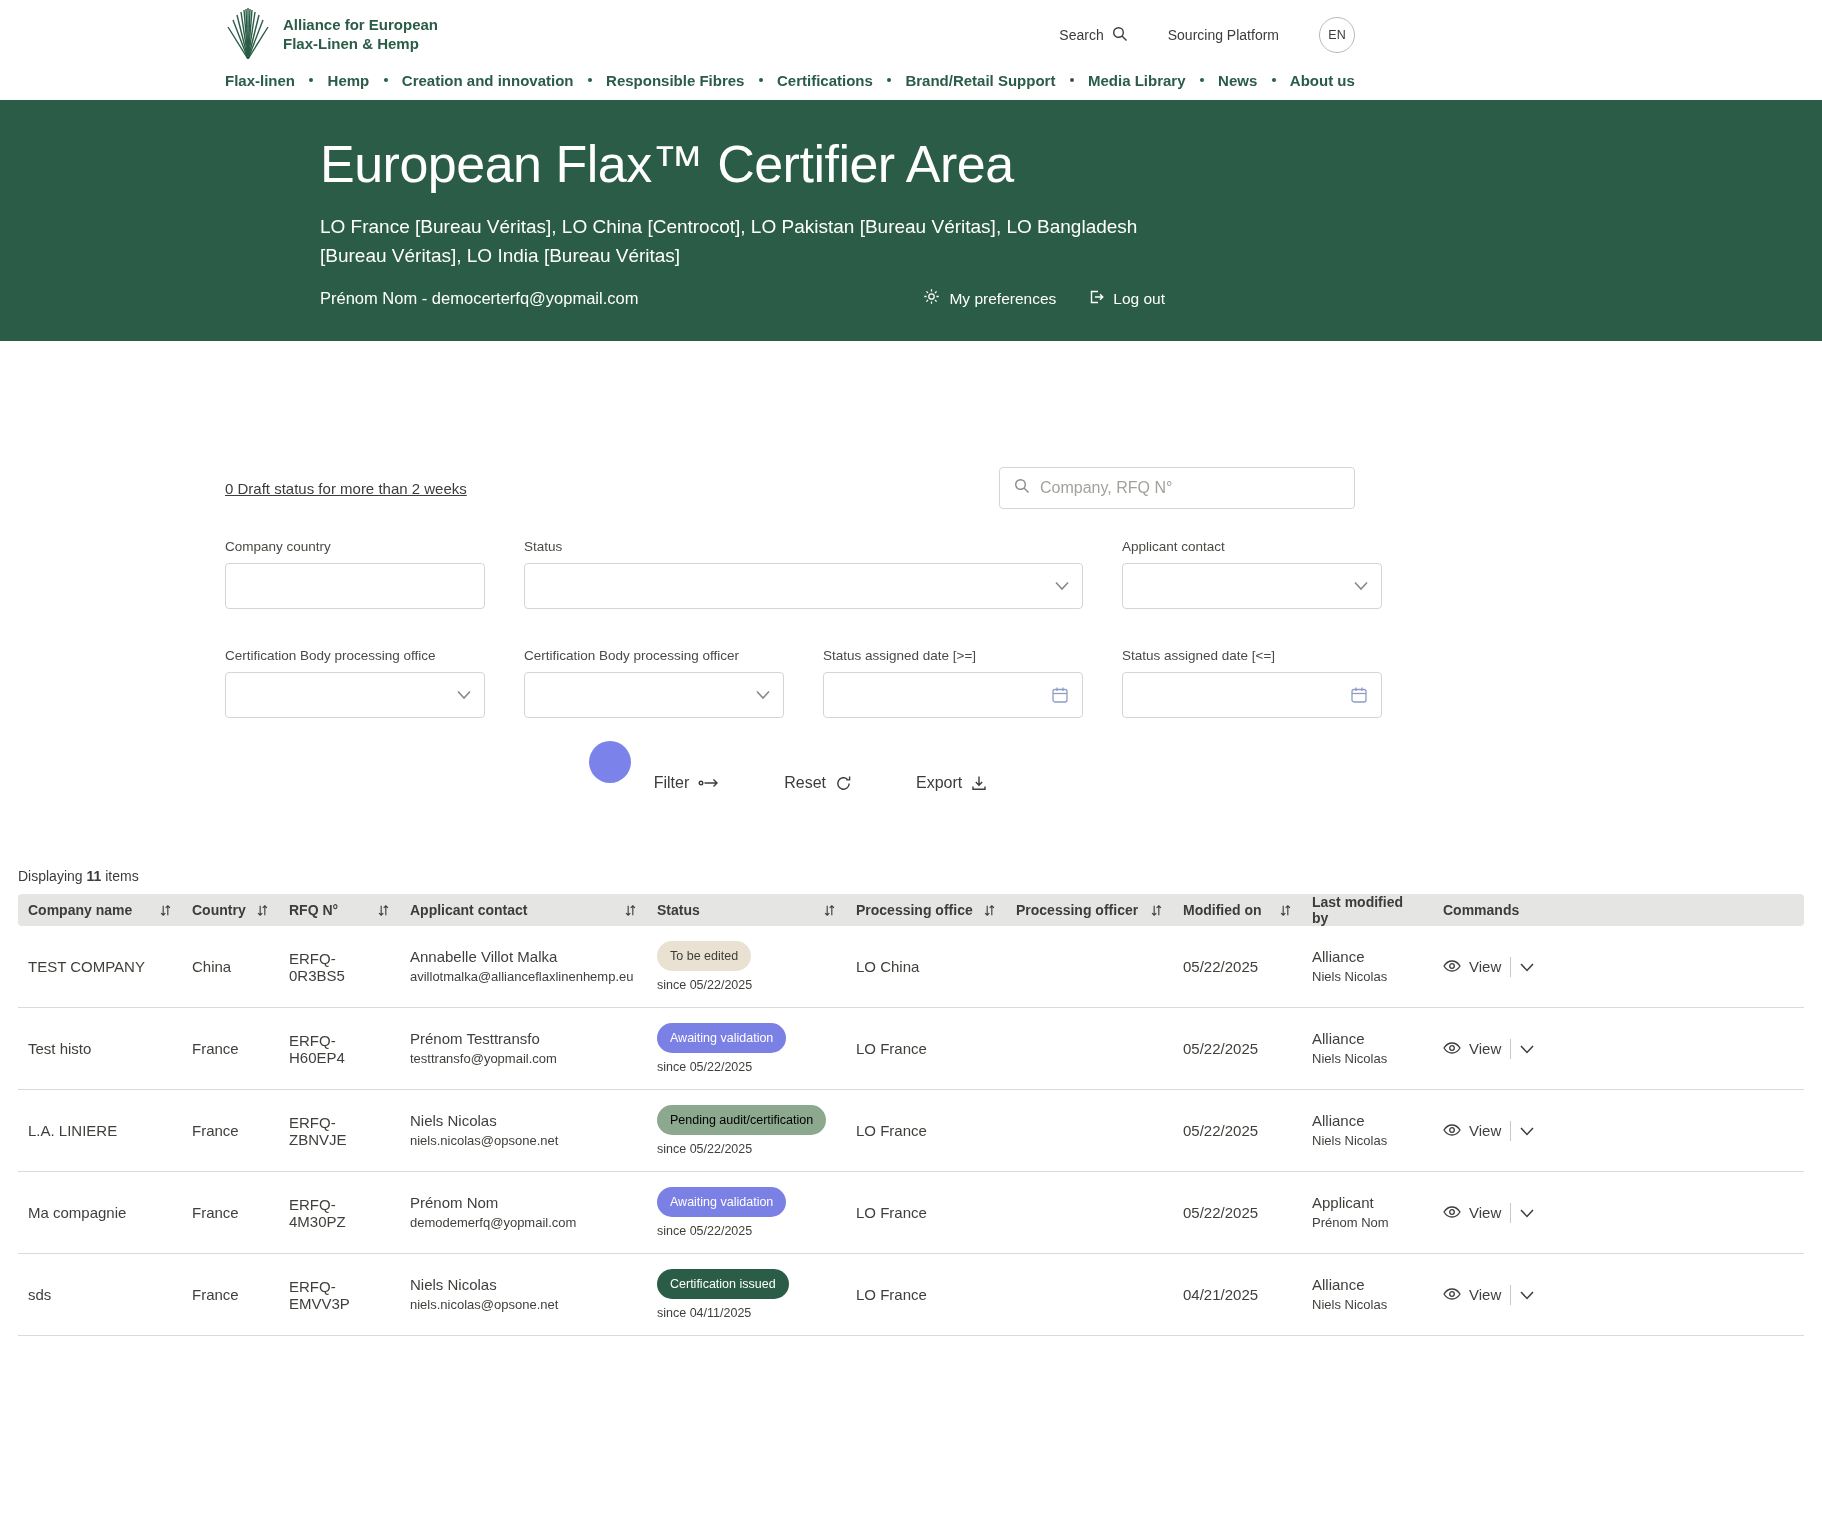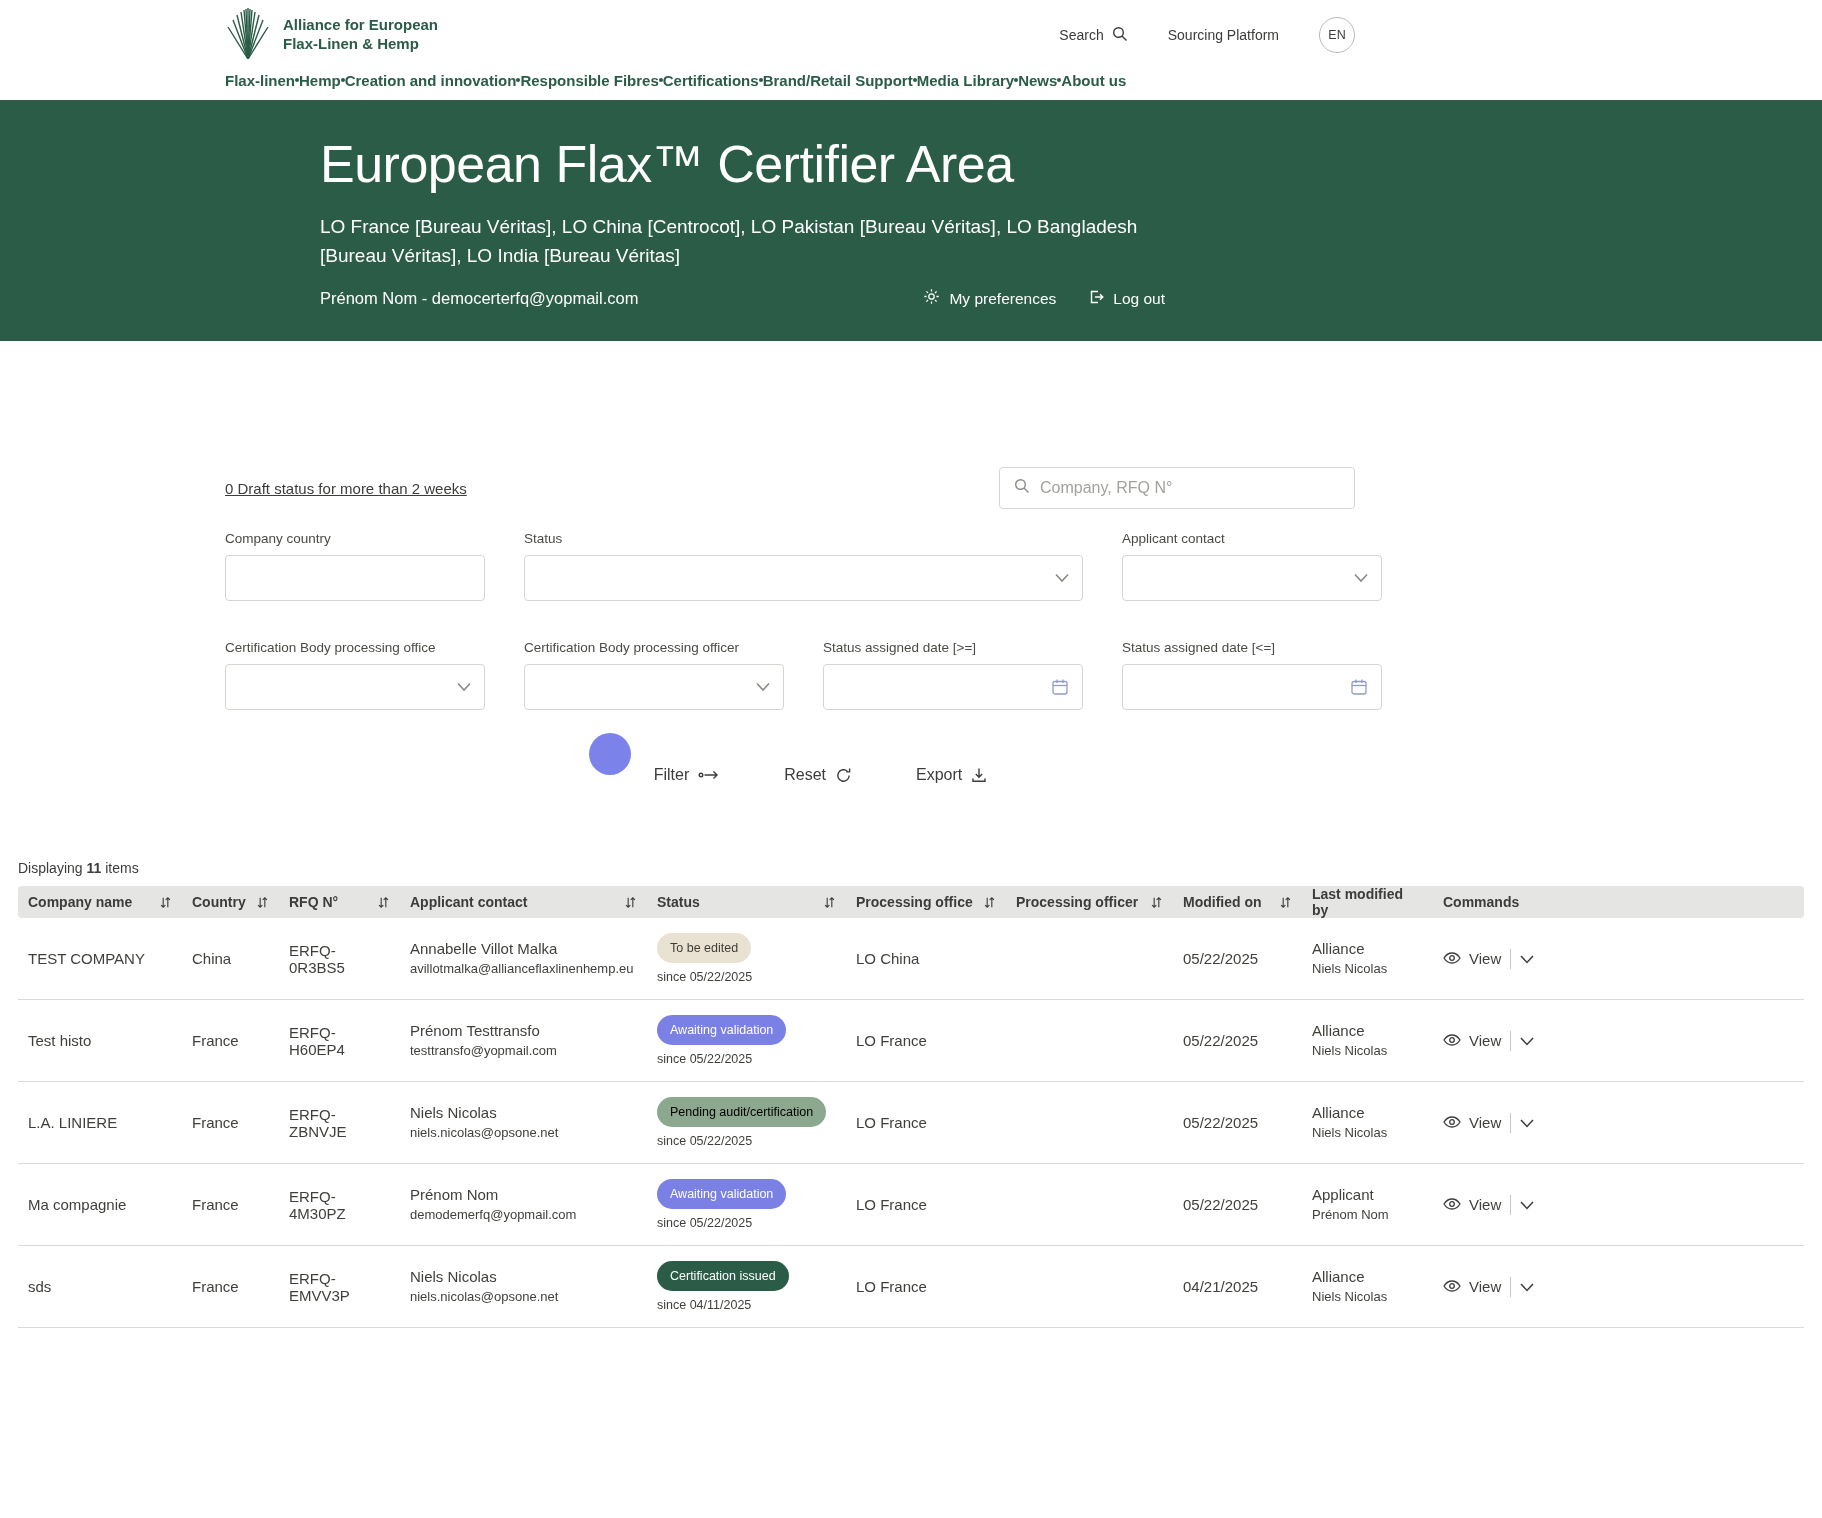--- a/index.html
+++ b/index.html
@@ -19,21 +19,21 @@
   .topbar-wrap { background:#fff; }
   .container { width:1130px; margin-left:225px; }
   .topbar { display:flex; align-items:center; justify-content:space-between; height:66px; padding-top:4px; }
   .brand { display:flex; align-items:center; gap:12px; text-decoration:none; }
   .brand-text { color:#2a5c47; font-weight:bold; font-size:15px; line-height:1.25; }
   .topbar-right { display:flex; align-items:center; gap:40px; }
   .top-link { display:flex; align-items:center; gap:8px; font-size:14px; color:#3c3c3b; }
   .lang-btn { width:36px; height:36px; border-radius:50%; border:1px solid #b9b9b4; display:flex; align-items:center; justify-content:center; font-size:12.5px; color:#3c3c3b; }
 
   
-  .nav { display:flex; align-items:center; justify-content:flex-start; height:34px; padding-bottom:6px; }
+  .nav { display:flex; align-items:center; justify-content:space-between; height:34px; padding-bottom:6px; }
   .nav-item { color:#2a5c47; font-size:15px; font-weight:bold; text-decoration:none; white-space:nowrap; }
   .nav-dot { width:4px; height:4px; border-radius:50%; background:#2a5c47; }
 
   
   .hero { background:#2a5c47; color:#fff; padding:36px 0 32px; }
   .hero-inner { margin-left:320px; width:845px; }
   .hero-title { font-size:52px; font-weight:500; letter-spacing:-0.5px; line-height:1.1; }
   .hero-subtitle { margin-top:20px; font-size:19px; line-height:1.5; }
   .hero-meta { margin-top:18px; display:flex; align-items:center; justify-content:space-between; }
   .hero-user { font-size:16.5px; }
@@ -44,21 +44,21 @@
   .welcome { margin-left:320px; width:920px; padding-top:66px; }
   .welcome-title { color:#2a5c47; font-size:27px; font-weight:600; }
   .welcome-text { margin-top:24px; font-size:16px; color:#3c3c3b; }
   .text-link { color:#2a5c47; text-decoration:underline; }
 
   
   .filters { margin-top:60px; }
   .filters-top { display:flex; align-items:center; justify-content:space-between; }
   .draft-link { font-size:15px; color:#3c3c3b; text-decoration:underline; }
   .search-box { width:356px; height:42px; border:1px solid #d6d6d1; border-radius:4px; display:flex; align-items:center; padding:0 14px; gap:10px; background:#fff; }
-  .filter-grid { display:grid; grid-template-columns:repeat(4, 260px); column-gap:30px; row-gap:22px; margin-top:22px;gap:39px; }
+  .filter-grid { display:grid; grid-template-columns:repeat(4, 260px); column-gap:30px; row-gap:22px; margin-top:30px;gap:39px; }
   .ffield-label { font-size:13.5px; color:#4a4a45; margin-bottom:9px; }
   .control { position:relative; height:46px; border:1px solid #d6d6d1; border-radius:4px; background:#fff; display:flex; align-items:center; padding:0 38px 0 14px; }
   .control .trail { position:absolute; right:13px; top:50%; transform:translateY(-50%); display:flex; }
   .span2 { grid-column:2 / span 2; }
 
   
   .actions-row { margin-top:44px; display:flex; align-items:center; justify-content:center; gap:64px; }
   .action-btn { display:flex; align-items:center; gap:9px; font-size:16px; color:#3c3c3b; }
   .filter-btn { position:relative; padding-left:10px; }
   .filter-circle { position:absolute; left:-14px; top:50%; transform:translateY(-50%); width:42px; height:42px; border-radius:50%; background:#7b83eb; z-index:0; }

